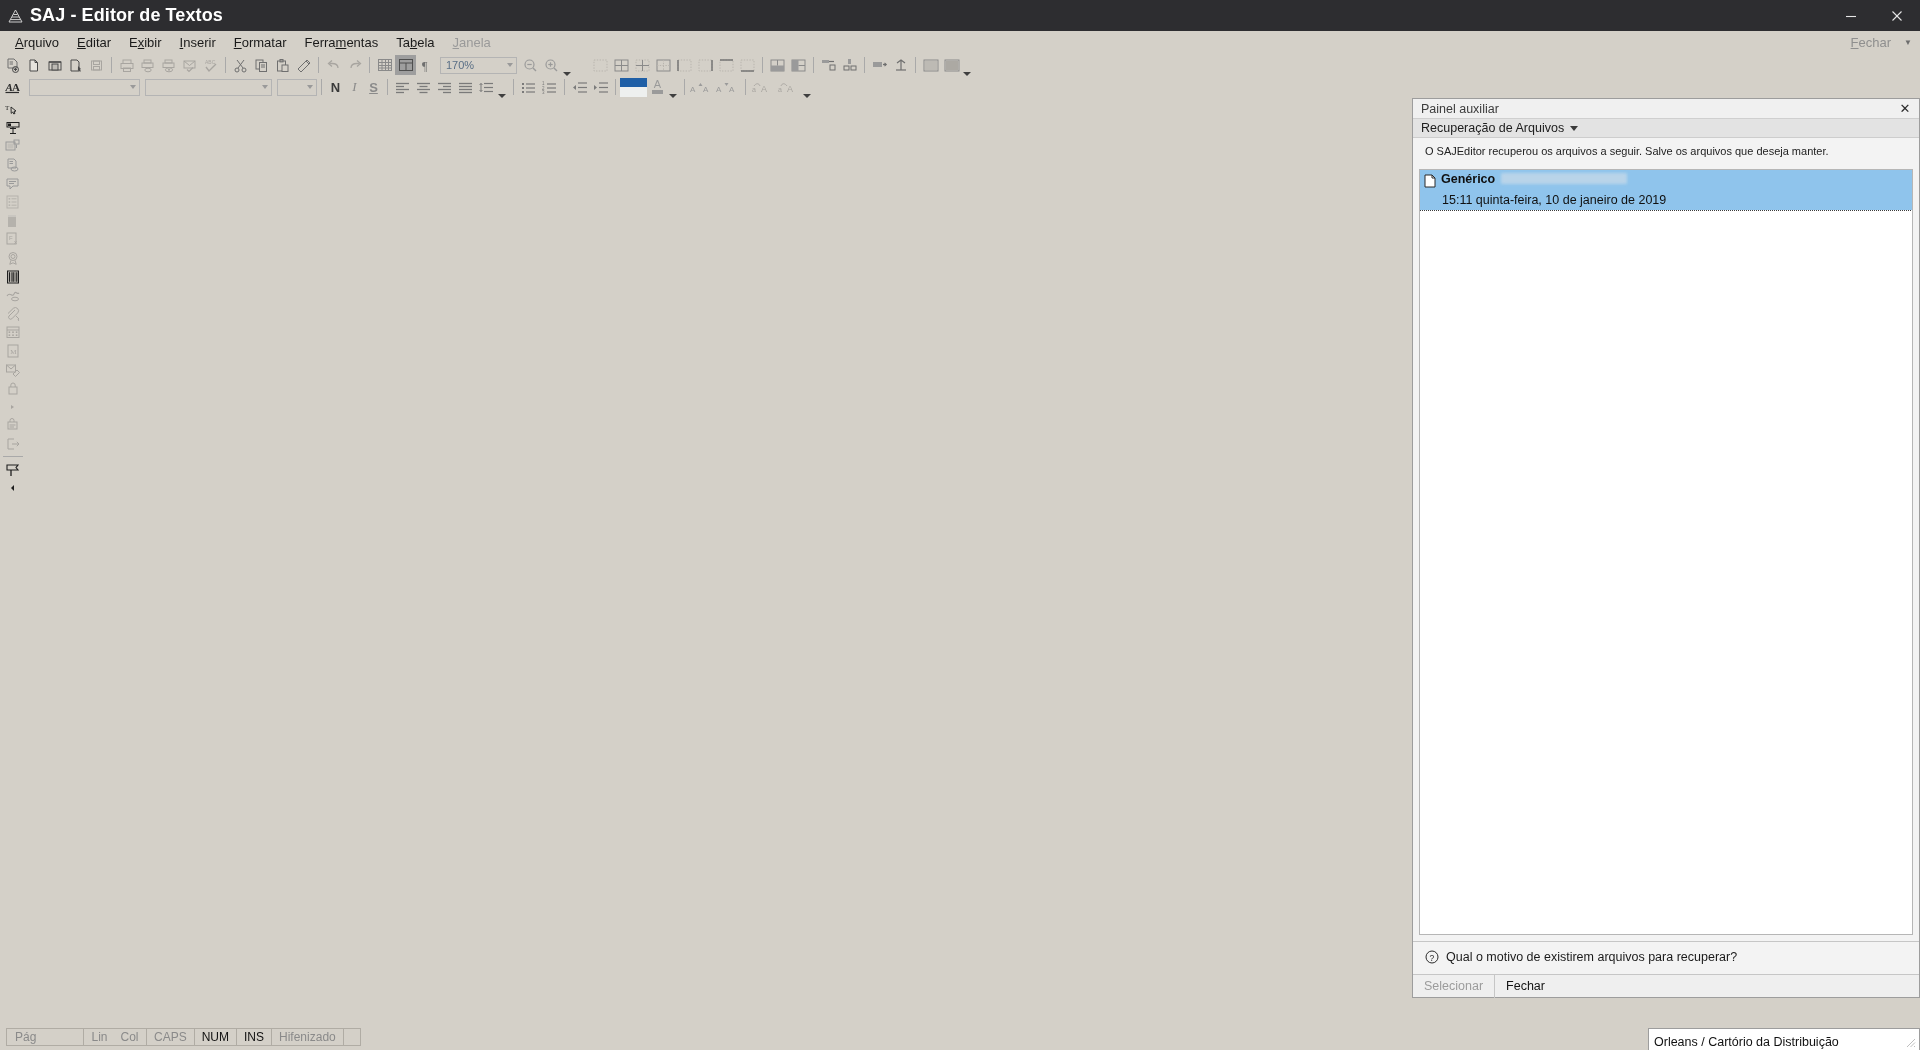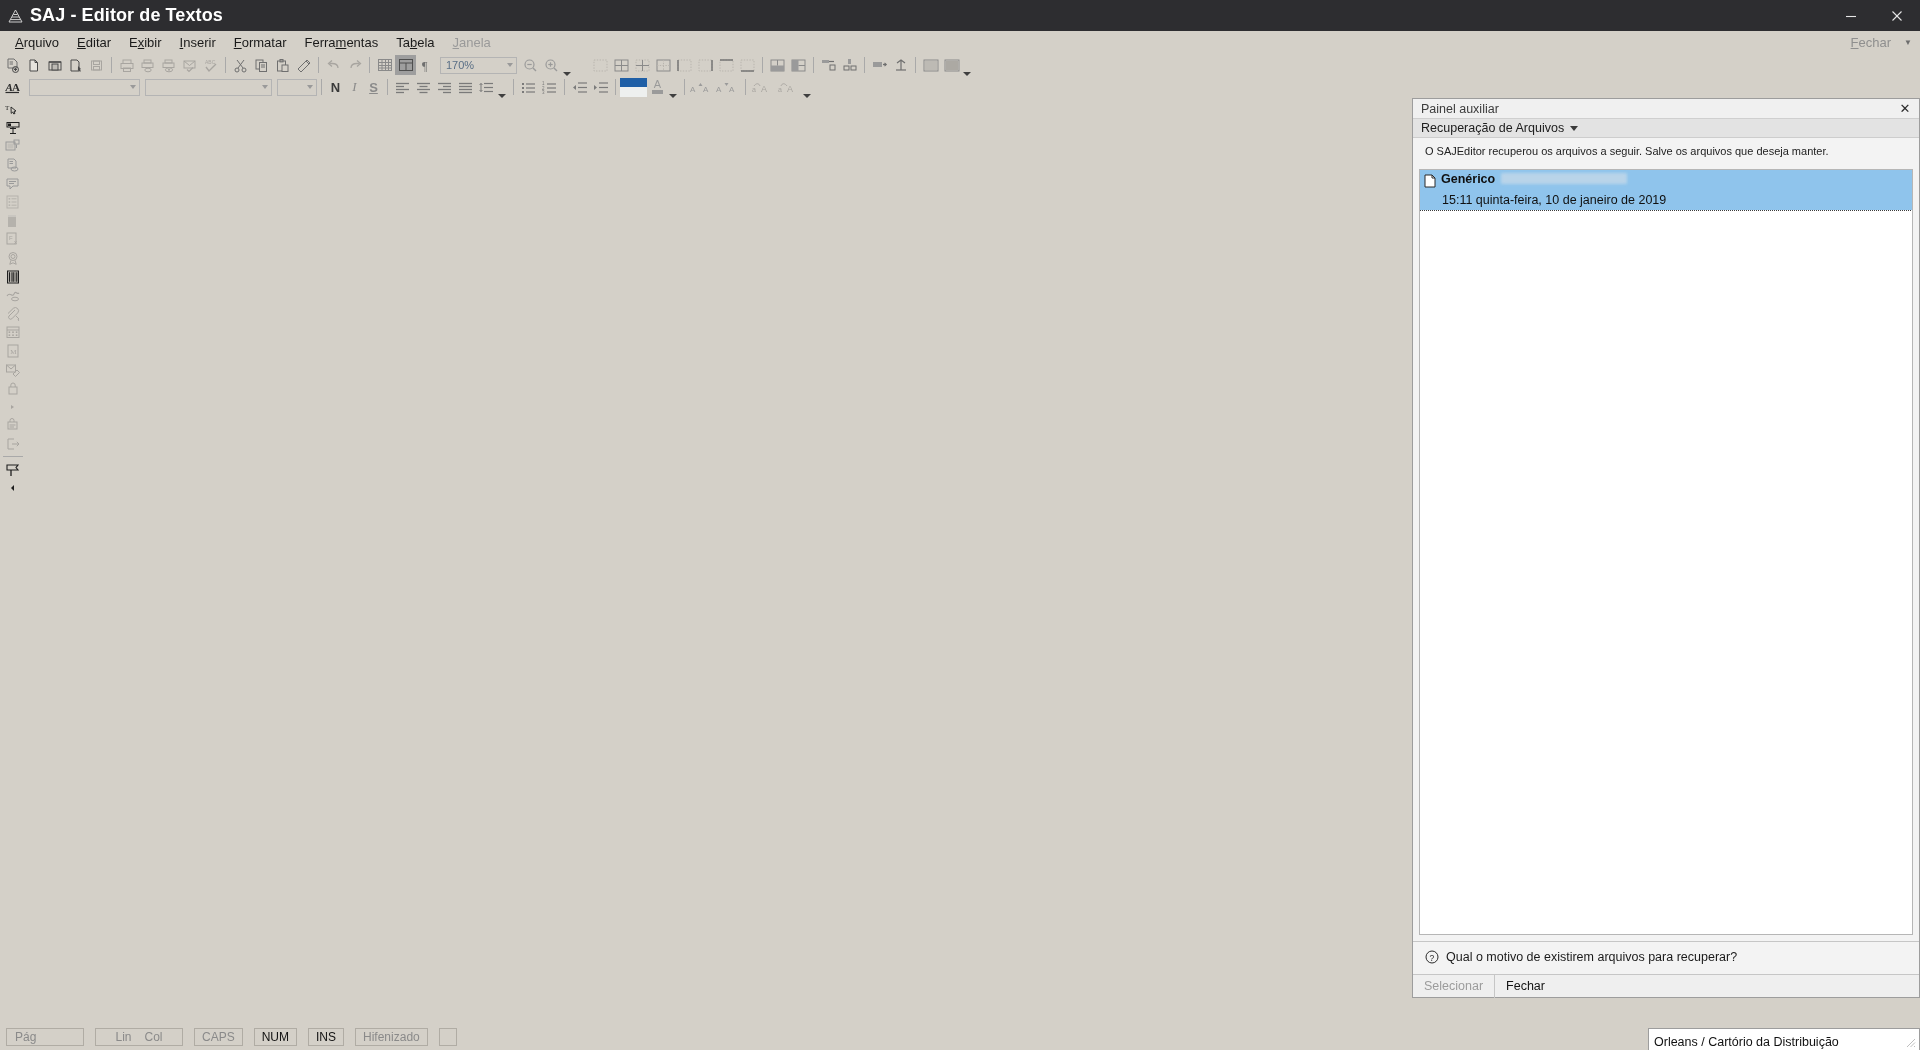--- a/index.html
+++ b/index.html
@@ -282,35 +282,34 @@
   .pa-btn.disabled { color: #9c9c9c; }
   .pa-divider { width: 1px; height: 23px; background: #c6c6c6; }
 
   
   .statusbar {
     flex: 0 0 26px; height: 26px;
     background: #d4d0c8;
     display: flex; align-items: center;
     padding: 0 2px 0 6px;
     position: relative;
-    gap: 12px;
   }
   .sb-cell {
     height: 18px;
     border: 1px solid #b0aca4;
     display: flex; align-items: center; justify-content: center;
     font-size: 12px;
     color: #8a8a8a;
     padding: 0 7px;
     margin-right: -1px;
     background: #d4d0c8;
   }
   .sb-cell.on { color: #111; }
   .sb-pag { width: 78px; justify-content: flex-start; padding-left: 8px; }
-  .sb-lincol { width: 88px; gap: 13px; }
+  .sb-lincol { width: 64px; gap: 13px; }
   .sb-empty { width: 18px; }
 
   
   .behind {
     position: absolute;
     left: 1648px; top: 1028px;
     width: 272px; height: 22px;
     background: #ffffff;
     border: 1px solid #9d9d9d;
     border-bottom: none;

